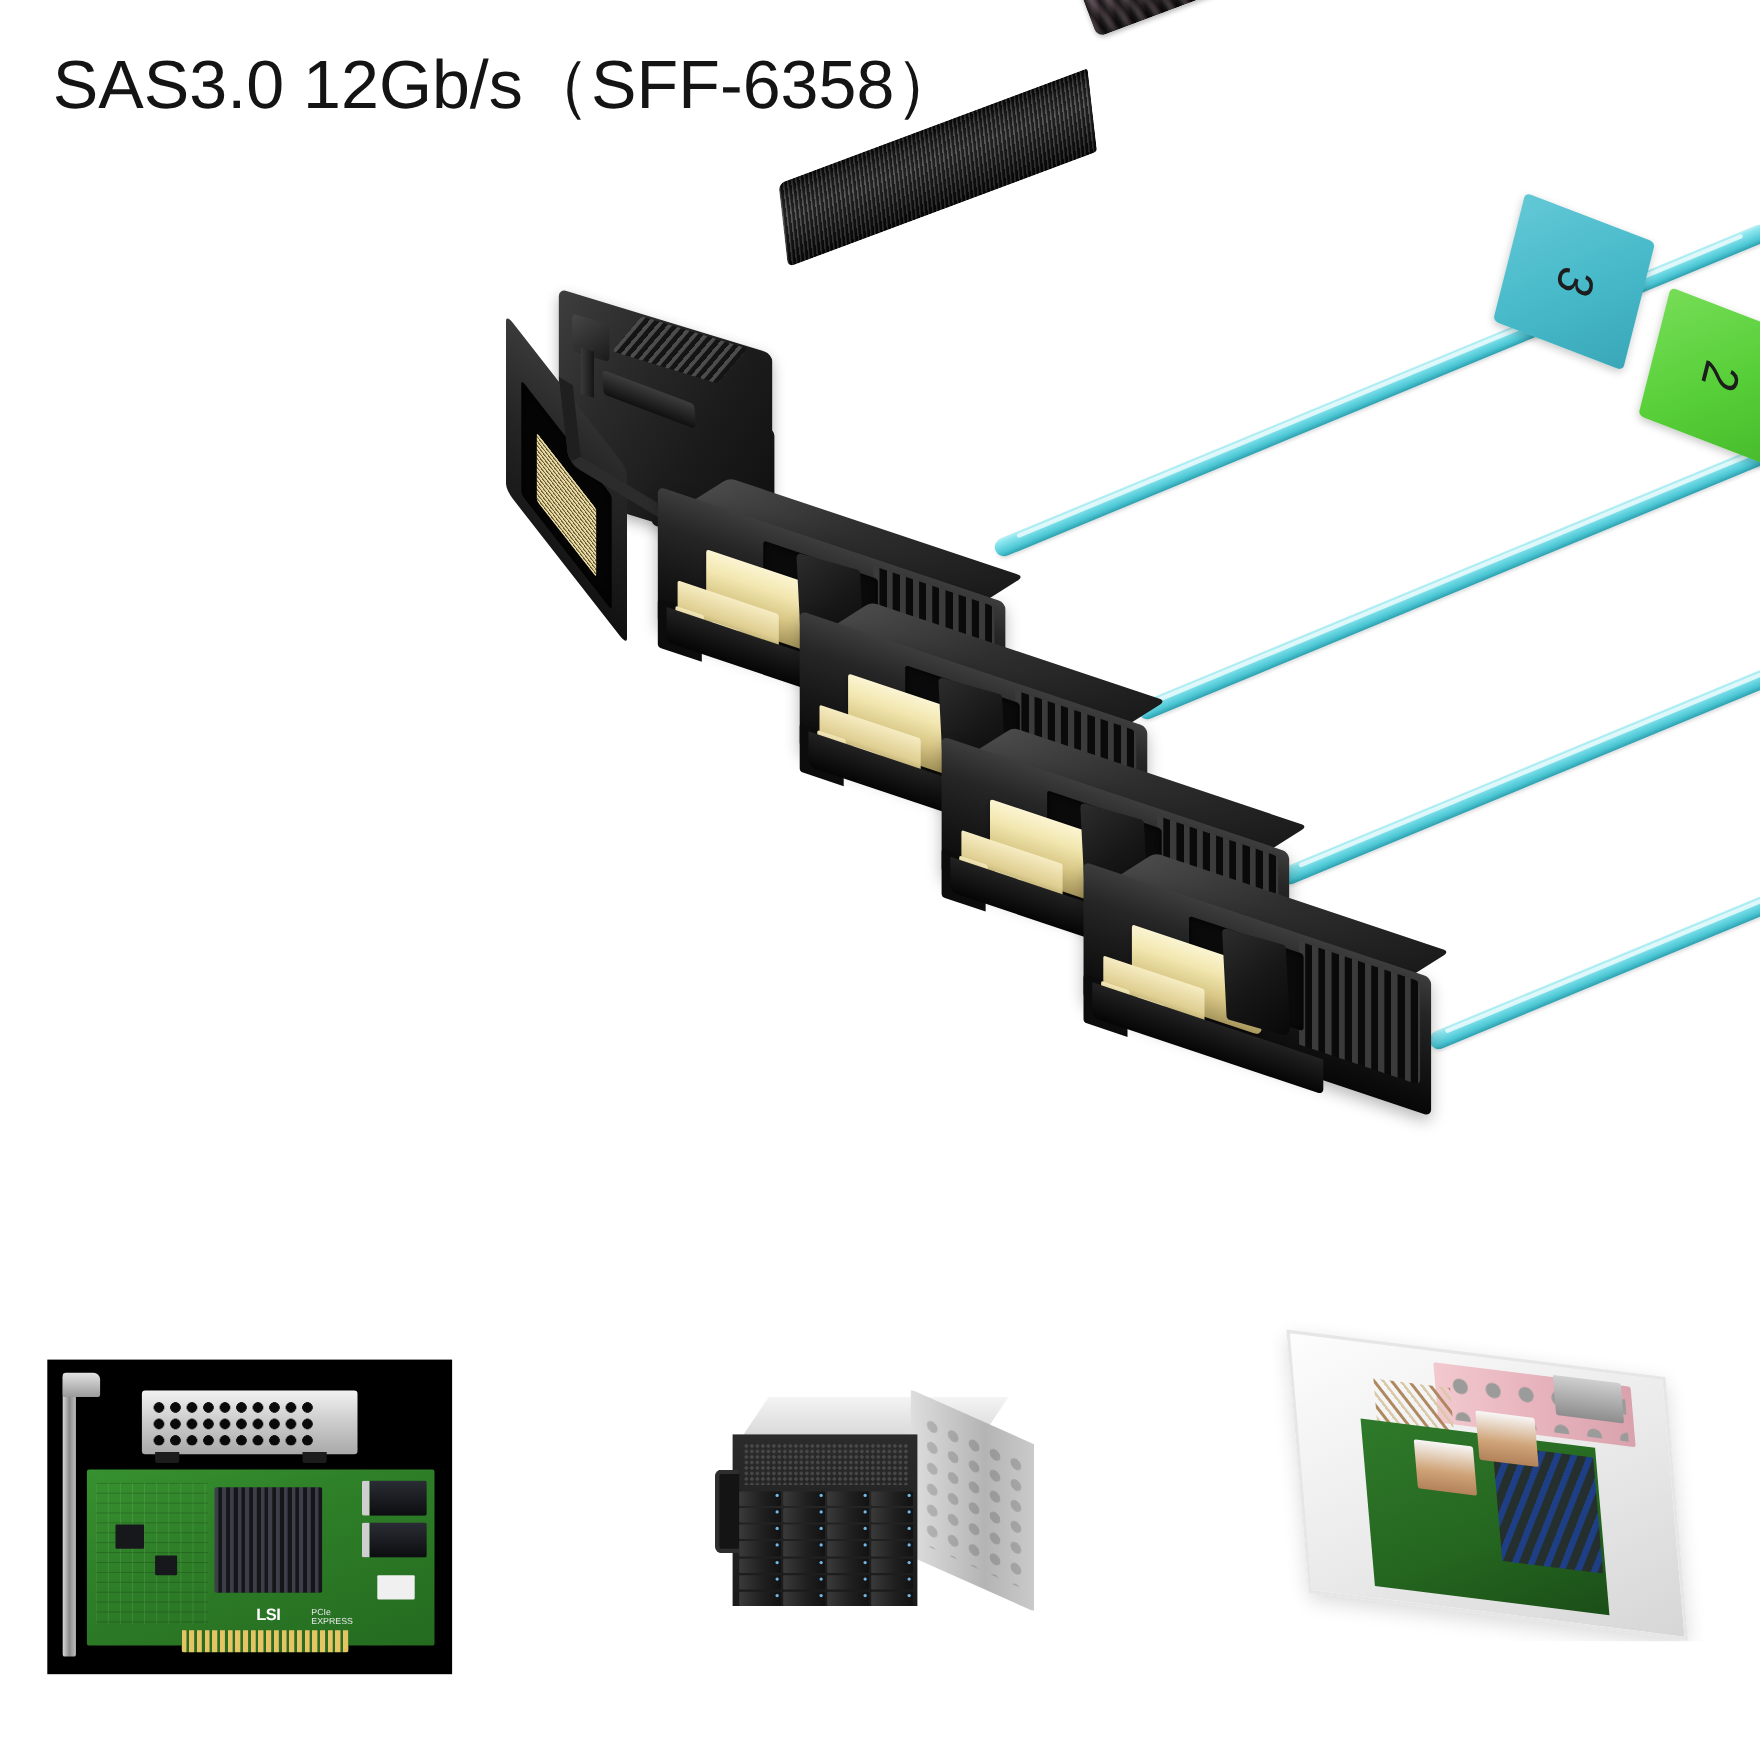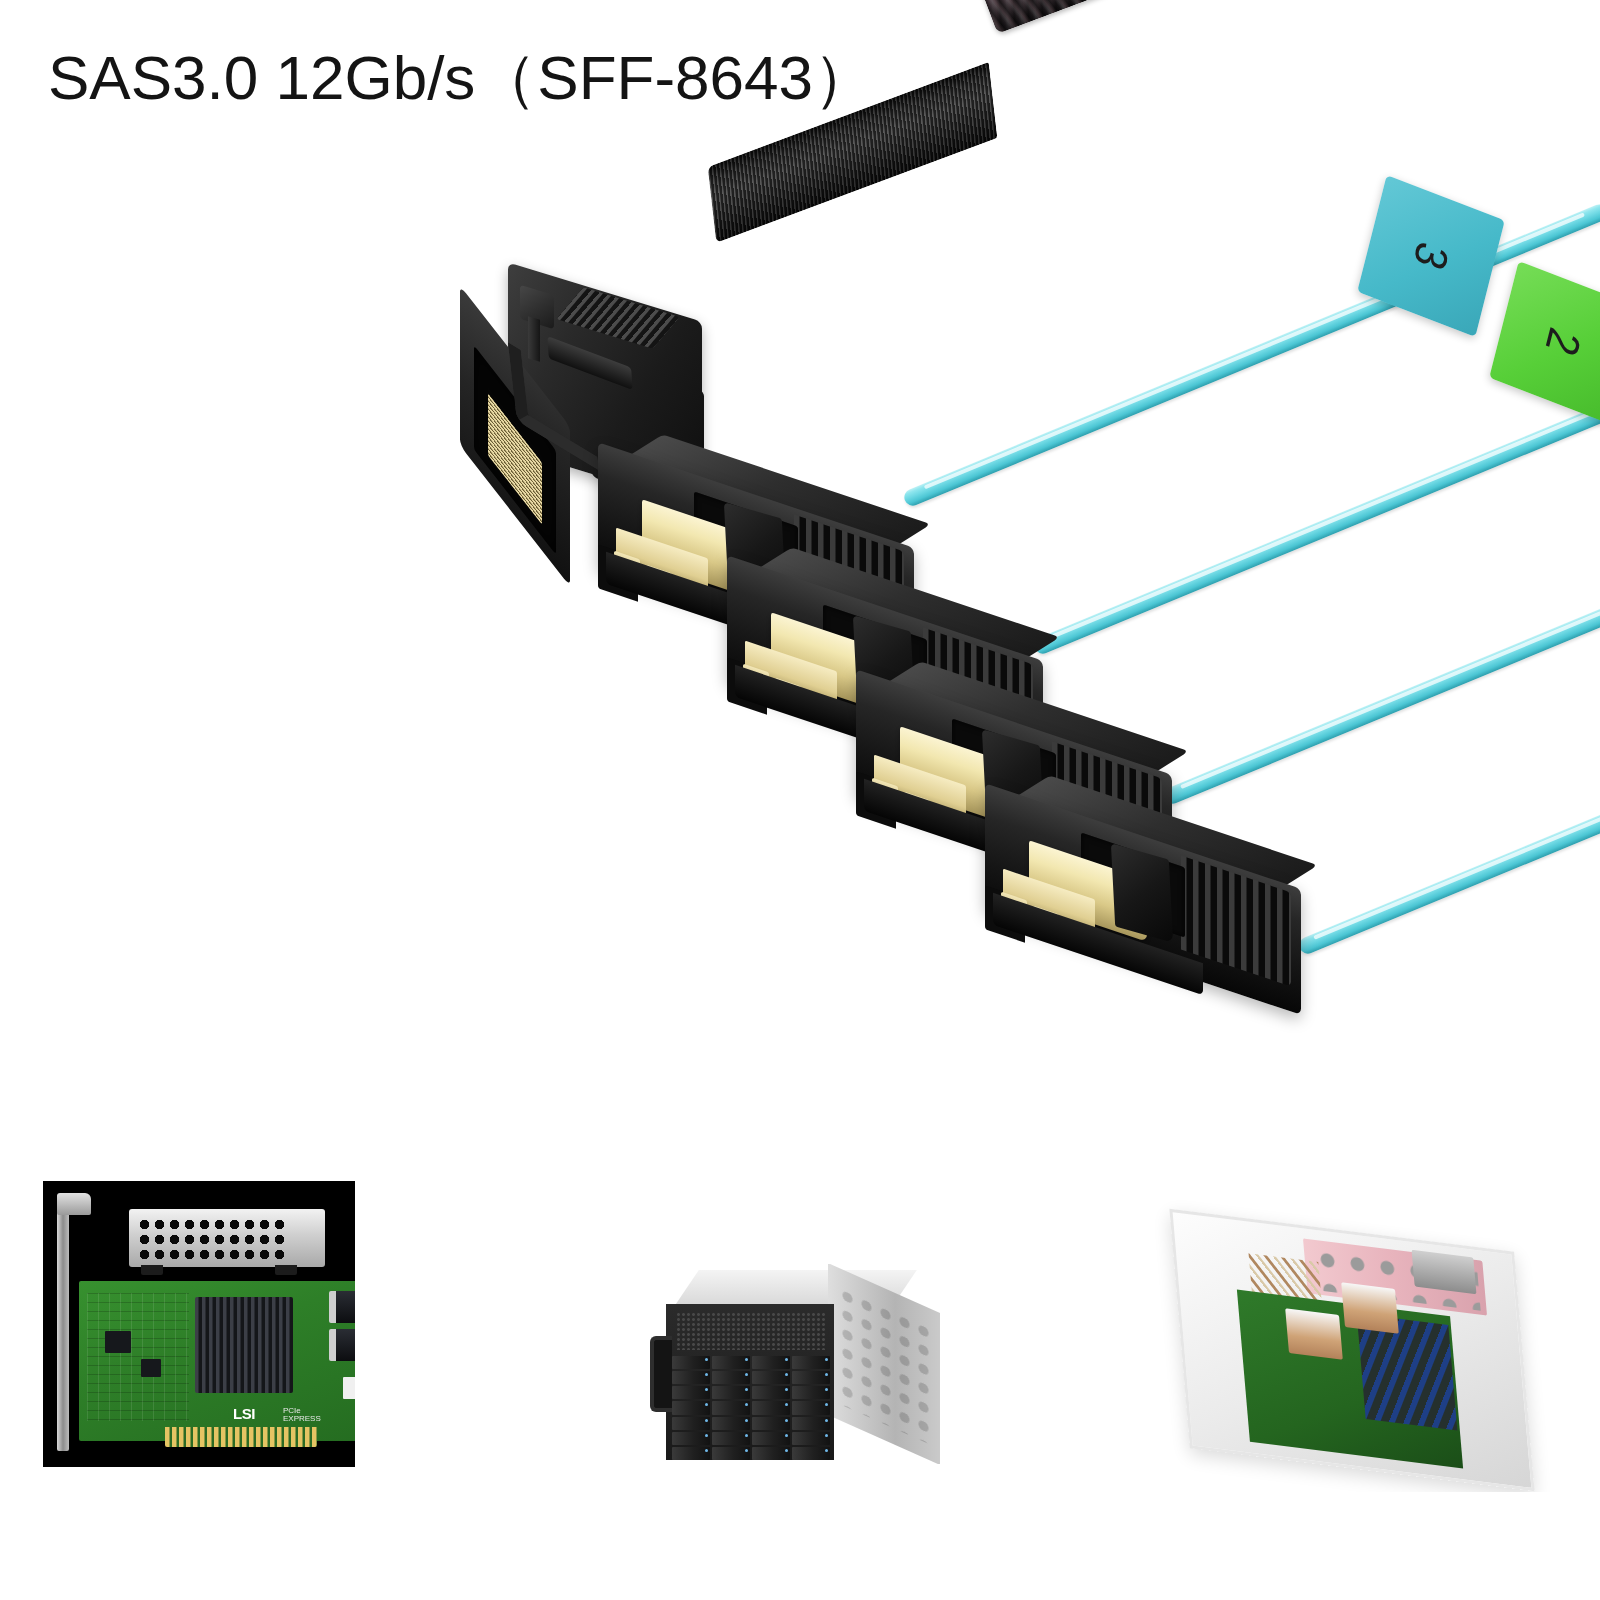--- a/index.html
+++ b/index.html
@@ -334,22 +334,22 @@
     left: 1504px; top: 278px;
     transform: skewY(21deg) skewX(-13deg);
     background: linear-gradient(135deg, #76dd57 0%, #57cf38 55%, #47bb2c 100%);
   }
 
   
   .thumb {
     position: absolute;
   }
   #thumb-raid-card {
-    left: 43px;  top: 1181px;
-    width: 312px; height: 286px;
+    left: 43px;  top: 1236px;
+    width: 368px; height: 286px;
     background: #000000;
     overflow: hidden;
   }
   #thumb-server-chassis {
     left: 632px; top: 1264px;
     width: 330px; height: 200px;
     overflow: hidden;
   }
   #thumb-server-open {
     left: 1155px; top: 1192px;
@@ -571,21 +571,21 @@
     width: 70px; height: 60px;
     transform: skewY(12deg) rotate(-5deg);
     background: repeating-linear-gradient(52deg,
       #d9c9a8 0px, #d9c9a8 2px, transparent 3px, transparent 6px,
       #b08860 7px, #b08860 9px, transparent 10px, transparent 14px);
   }
 </style>
 </head>
 <body>
 
-<div id="product-title">SAS3.0 12Gb/s（SFF-8643）</div>
+<div id="product-title">SAS3.0 12Gb/s（SFF-6358）</div>
 
 <div id="hero-stage">
 
   <div class="cable" style="left:905px; top:492px; width:760px; transform:rotate(-22.5deg);"></div>
   <div class="cable" style="left:1035px; top:640px; width:700px; transform:rotate(-22.5deg);"></div>
   <div class="cable" style="left:1165px; top:790px; width:640px; transform:rotate(-22.5deg);"></div>
   <div class="cable" style="left:1300px; top:940px; width:580px; transform:rotate(-22.5deg);"></div>
 
   <div class="sleeve-braid"></div>
   <div class="sleeve-boot"></div>

